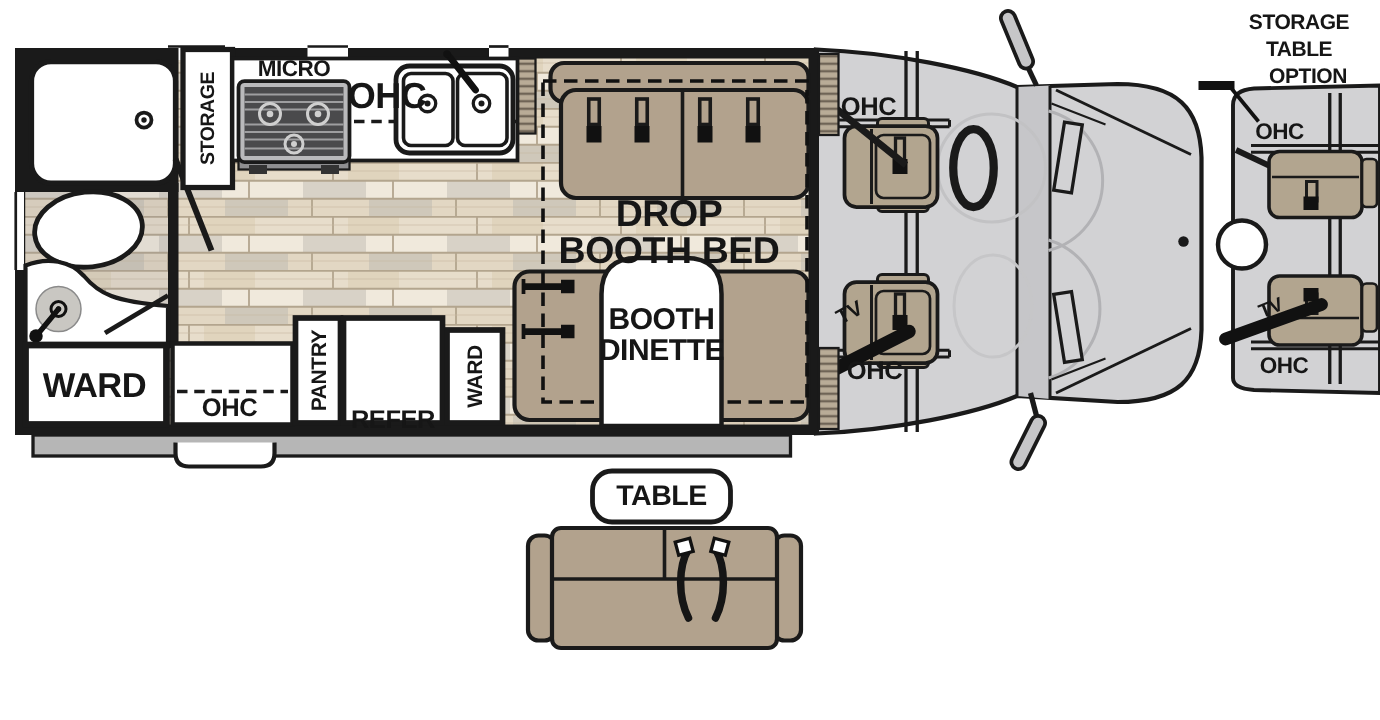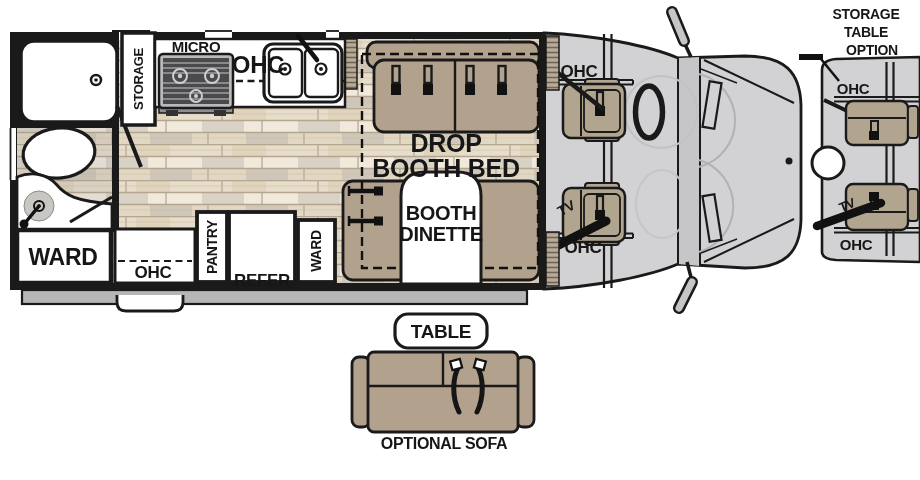--- a/index.html
+++ b/index.html
@@ -322,15 +322,14 @@
 <div class="lbl tv1" style="left:566px;top:208px;font-size:14px;">TV</div>
 
 <div class="lbl" style="left:866px;top:14px;font-size:14px;">STORAGE</div>
 <div class="lbl" style="left:866px;top:32px;font-size:14px;">TABLE</div>
 <div class="lbl" style="left:872px;top:50px;font-size:14px;">OPTION</div>
 <div class="lbl" style="left:853px;top:88px;font-size:15px;">OHC</div>
 <div class="lbl" style="left:856px;top:244px;font-size:15px;">OHC</div>
 <div class="lbl tv2" style="left:847px;top:205px;font-size:13px;">TV</div>
 
 <div class="lbl" style="left:441px;top:331px;font-size:19px;">TABLE</div>
-<div class="lbl" style="left:444px;top:444px;font-size:16px;">OPTIONAL SOFA</div>
 
 </div>
 
 </body></html>

